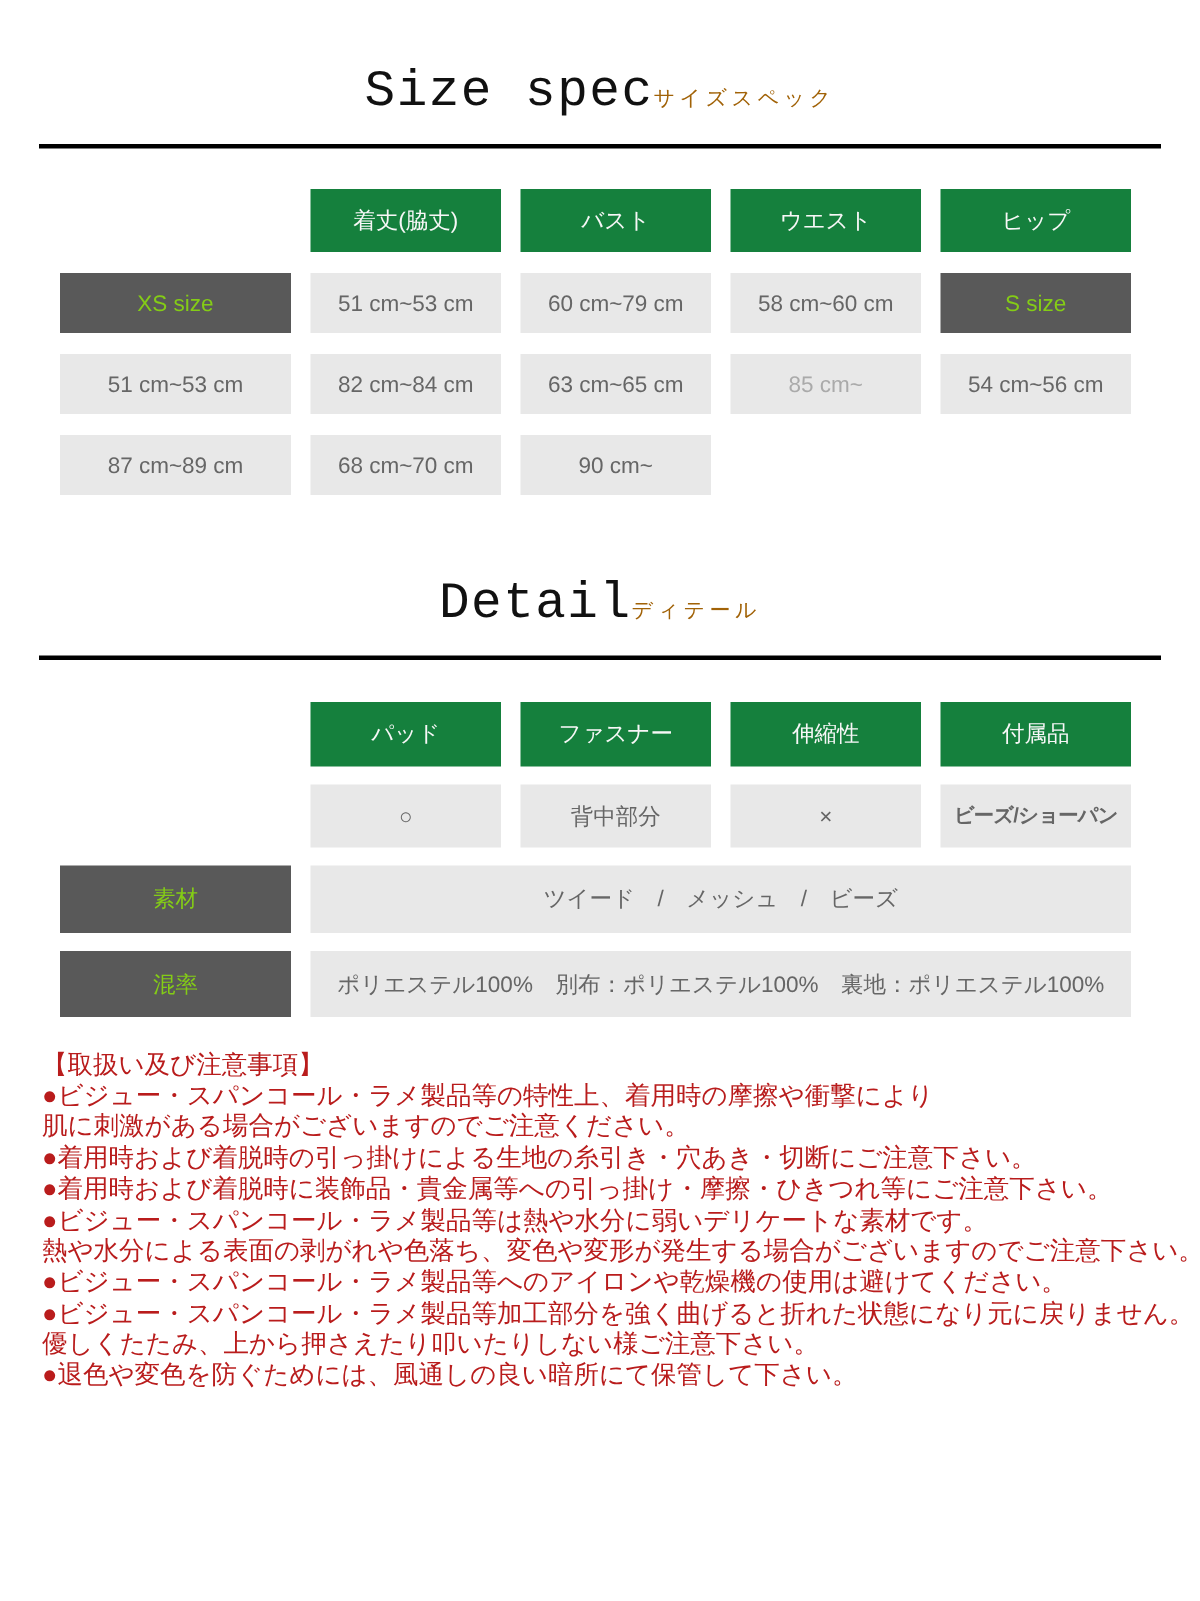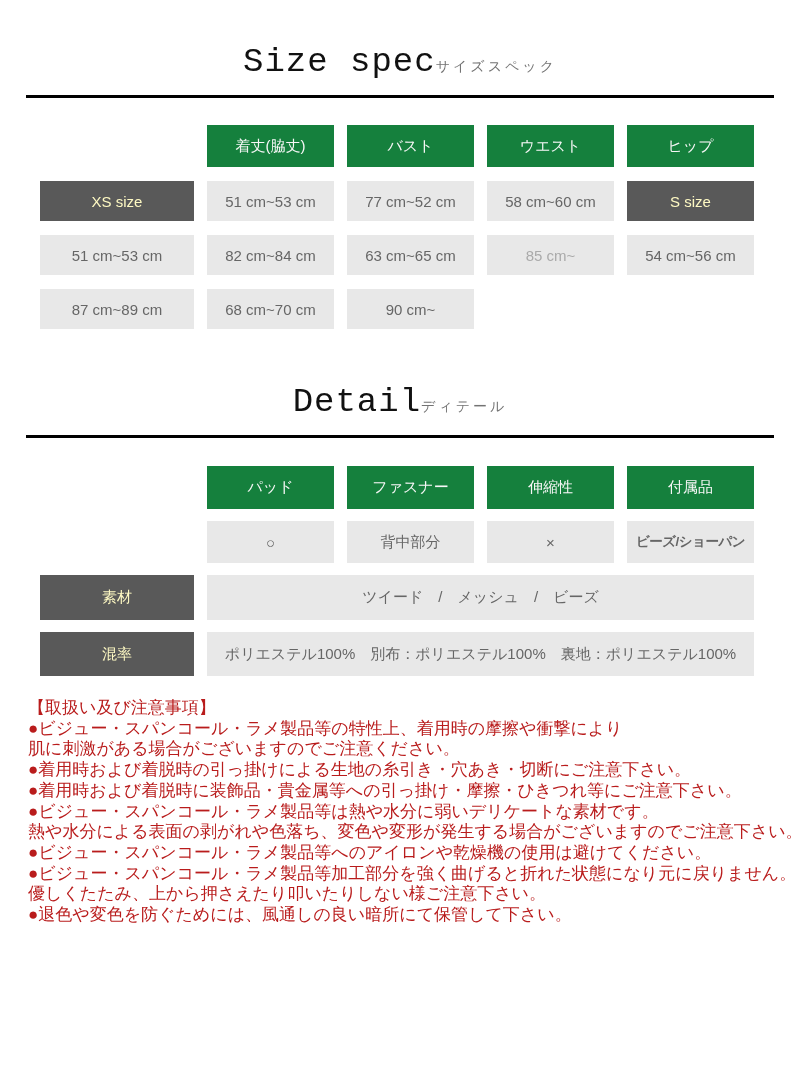--- a/index.html
+++ b/index.html
@@ -9,40 +9,40 @@
     -webkit-font-smoothing:antialiased;
   }
   .title-block{text-align:center;line-height:36px;white-space:nowrap;}
   .title-block.first{padding-top:44px;}
   .title-block.second{padding-top:55px;}
   .title-en{
     font-family:Liberation Mono, monospace;
     font-size:34px;color:#111;letter-spacing:1px;
   }
   .title-ja{
-    font-family:Liberation Sans, sans-serif;
-    font-size:14px;color:#737373;letter-spacing:3px;
+    font-family:Liberation Mono, monospace;
+    font-size:14px;color:#a16207;letter-spacing:3px;
   }
   .divider{height:3px;background:#000;margin:11px 26px 0;}
 
   .grid{
     margin:27px 40px 0;
     display:grid;
     grid-template-columns:154px 127px 127px 127px 127px;
     column-gap:13px;
   }
   .size-grid{grid-template-rows:42px 40px 40px 40px;row-gap:14px;}
   .detail-grid{margin-top:28px;grid-template-rows:43px 42px 45px 44px;row-gap:12px;}
 
   .cell{
     display:flex;align-items:center;justify-content:center;
     font-size:15px;text-align:center;
   }
   .cell.head{background:#15803d;color:#f7f7f7;}
-  .cell.label{background:#595959;color:#fef9c3;}
+  .cell.label{background:#595959;color:#84cc16;}
   .cell.val{background:#e8e8e8;color:#666;}
   .cell.blank{background:transparent;}
   .cell.muted{color:#aaa;}
   .cell.tight{font-size:13.5px;letter-spacing:-0.5px;white-space:nowrap;font-weight:bold;}
   .cell.wide{grid-column:2 / -1;}
 
   .notes{
     margin:22px 28px 0;
     font-size:17px;line-height:20.7px;color:#b91c1c;
     white-space:nowrap;
@@ -58,21 +58,21 @@
 
 <div class="grid size-grid">
   <div class="cell blank"></div>
   <div class="cell head">着丈(脇丈)</div>
   <div class="cell head">バスト</div>
   <div class="cell head">ウエスト</div>
   <div class="cell head">ヒップ</div>
 
   <div class="cell label">XS size</div>
   <div class="cell val">51 cm~53 cm</div>
-  <div class="cell val">77 cm~52 cm</div>
+  <div class="cell val">60 cm~79 cm</div>
   <div class="cell val">58 cm~60 cm</div>
 
   <div class="cell label">S size</div>
   <div class="cell val">51 cm~53 cm</div>
   <div class="cell val">82 cm~84 cm</div>
   <div class="cell val">63 cm~65 cm</div>
   <div class="cell val muted">85 cm~</div>
 
   <div class="cell val">54 cm~56 cm</div>
   <div class="cell val">87 cm~89 cm</div>

